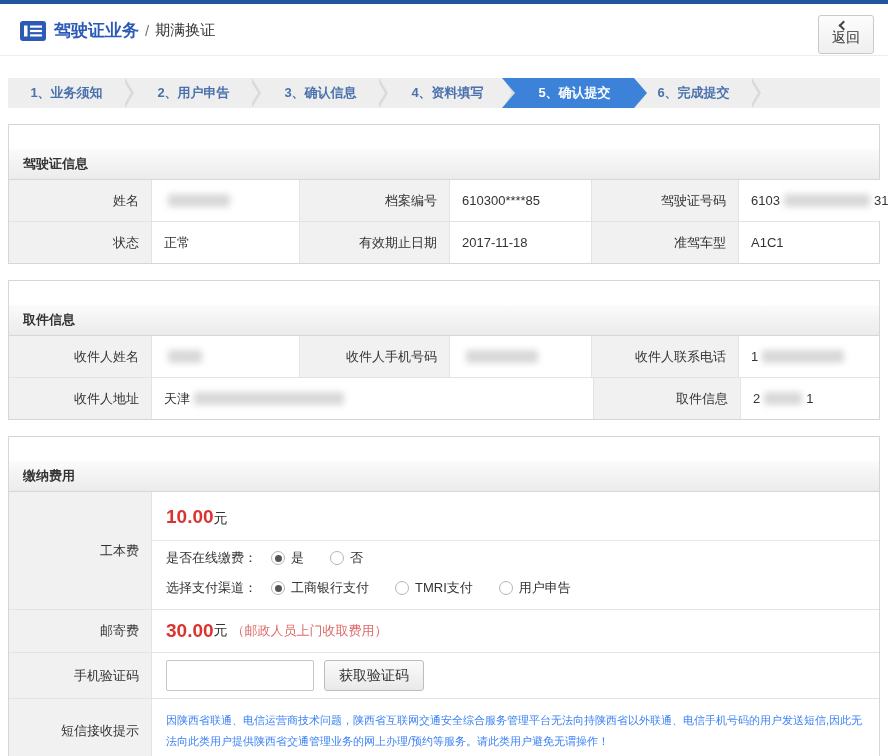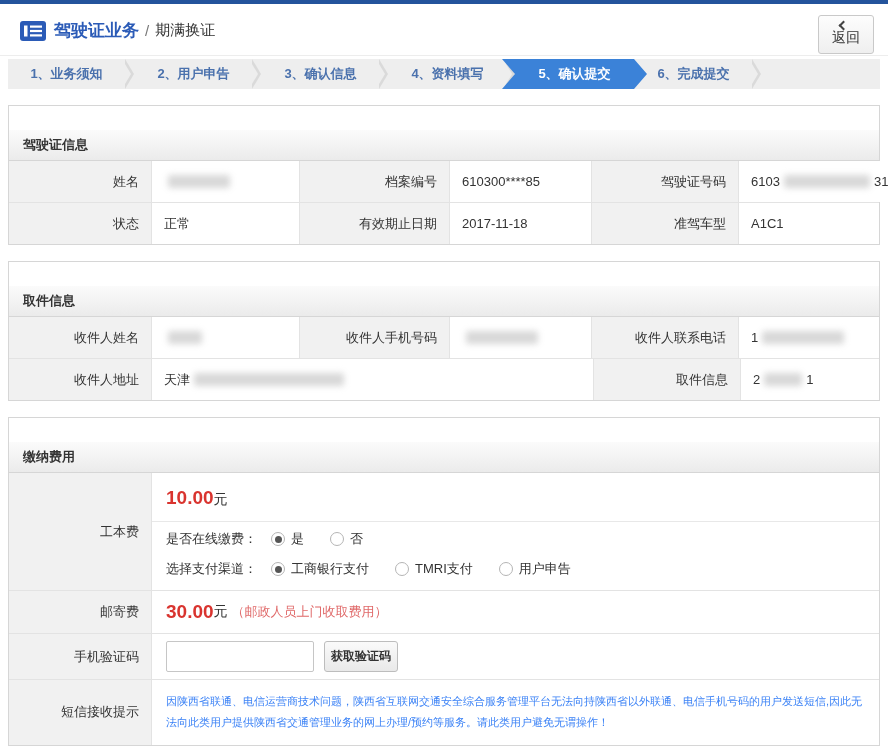--- a/index.html
+++ b/index.html
@@ -7,21 +7,21 @@
   .topbar { height:4px; background:#24549c; }
   
   .header { position:relative; display:flex; align-items:center; padding:15px 20px 13px; border-bottom:1px solid #ededed; }
   .hicon { margin-right:8px; display:inline-flex; }
   .crumb-main { color:#2b5bb7; font-size:17px; font-weight:bold; }
   .crumb-sep { color:#777; margin:0 6px; font-size:15px; }
   .crumb-sub { color:#333; font-size:15px; }
   .back-btn { position:absolute; right:14px; top:11px; background:linear-gradient(#fdfdfd,#efefef); border:1px solid #c9c9c9; border-radius:3px; padding:6px 13px; font-size:14px; color:#333; cursor:pointer; display:flex; align-items:center;flex-direction:column; }
   .back-chev { display:inline-block; width:7px; height:7px; border-left:2px solid #444; border-bottom:2px solid #444; transform:rotate(45deg); margin-right:5px; }
   
-  .steps { display:flex; align-items:stretch; height:30px; background:#eeeeee; margin:3px 8px 0; overflow:hidden; }
+  .steps { display:flex; align-items:stretch; height:30px; background:#eeeeee; margin:22px 8px 0; overflow:hidden; }
   .step { flex:0 0 117px; display:flex; align-items:center; justify-content:center; color:#4a71ad; font-weight:bold; font-size:13px; }
   .chev { position:relative; width:10px; flex:0 0 10px; }
   .chev::before { content:''; position:absolute; top:0; left:0; border-top:15px solid transparent; border-bottom:15px solid transparent; border-left:9px solid #dadada; }
   .chev::after { content:''; position:absolute; top:0; left:-3px; border-top:15px solid transparent; border-bottom:15px solid transparent; border-left:9px solid #eeeeee; }
   .step.active { background:#3b82d8; color:#fff; clip-path:polygon(0 0, calc(100% - 13px) 0, 100% 50%, calc(100% - 13px) 100%, 0 100%, 13px 50%); margin:0 -12px 0 -14px; flex:0 0 145px; z-index:2; }
   .steps .tail { flex:1; }
   
   .section { margin:16px 8px 0; border:1px solid #d6d6d6; }
   .sec-title { height:31px; line-height:30px; padding-left:14px; background:linear-gradient(#fbfbfb,#ebebeb); border-bottom:1px solid #d6d6d6; font-weight:bold; color:#333; font-size:13px;margin-top:24px; }
   .irow { display:flex; }
@@ -47,21 +47,21 @@
   .radio-line { display:flex; align-items:center; padding:8px 14px 4px; }
   .radio-line:last-child { padding-bottom:12px; }
   .q-label { margin-right:14px; color:#333; }
   .radio { width:14px; height:14px; border:1px solid #b5b5b5; border-radius:50%; background:#fff; display:inline-flex; align-items:center; justify-content:center; margin-right:6px; cursor:pointer; }
   .radio .dot { width:7px; height:7px; border-radius:50%; background:transparent; }
   .radio.checked .dot { background:#555; }
   .radio-label { margin-right:26px; color:#333; }
   .mail-line { padding:10px 14px; display:flex; align-items:center; min-height:41px; }
   .code-line { padding:7px 14px; display:flex; align-items:center; }
   .code-input { width:148px; height:31px; border:1px solid #c6c6c6; border-radius:2px; padding:0 8px; font-size:14px; font-family:inherit; }
-  .code-btn { margin-left:10px; height:31px; padding:0 6px; background:linear-gradient(#fafafa,#e9e9e9); border:1px solid #bdbdbd; border-radius:3px; font-size:12px; color:#333; cursor:pointer; font-family:inherit;font-weight:bold; }
+  .code-btn { margin-left:10px; height:31px; padding:0 14px; background:linear-gradient(#fafafa,#e9e9e9); border:1px solid #bdbdbd; border-radius:3px; font-size:14px; color:#333; cursor:pointer; font-family:inherit; }
   .notice-line { padding:11px 14px; color:#3b82f6; line-height:1.95; font-size:11px; }
   
   .footer { margin-top:22px; height:61px; background:#f4f4f4; border-top:1px solid #dcdcdc; display:flex; align-items:center; justify-content:flex-end; padding-right:58px; }
   .btn-primary { background:#4692dc; border:1px solid #3a80c8; color:#fff; font-size:14px; padding:8px 15px; border-radius:3px; margin-left:12px; cursor:pointer; font-family:inherit; }
 </style>
 </head>
 <body>
 
 <div class="topbar"></div>
 

